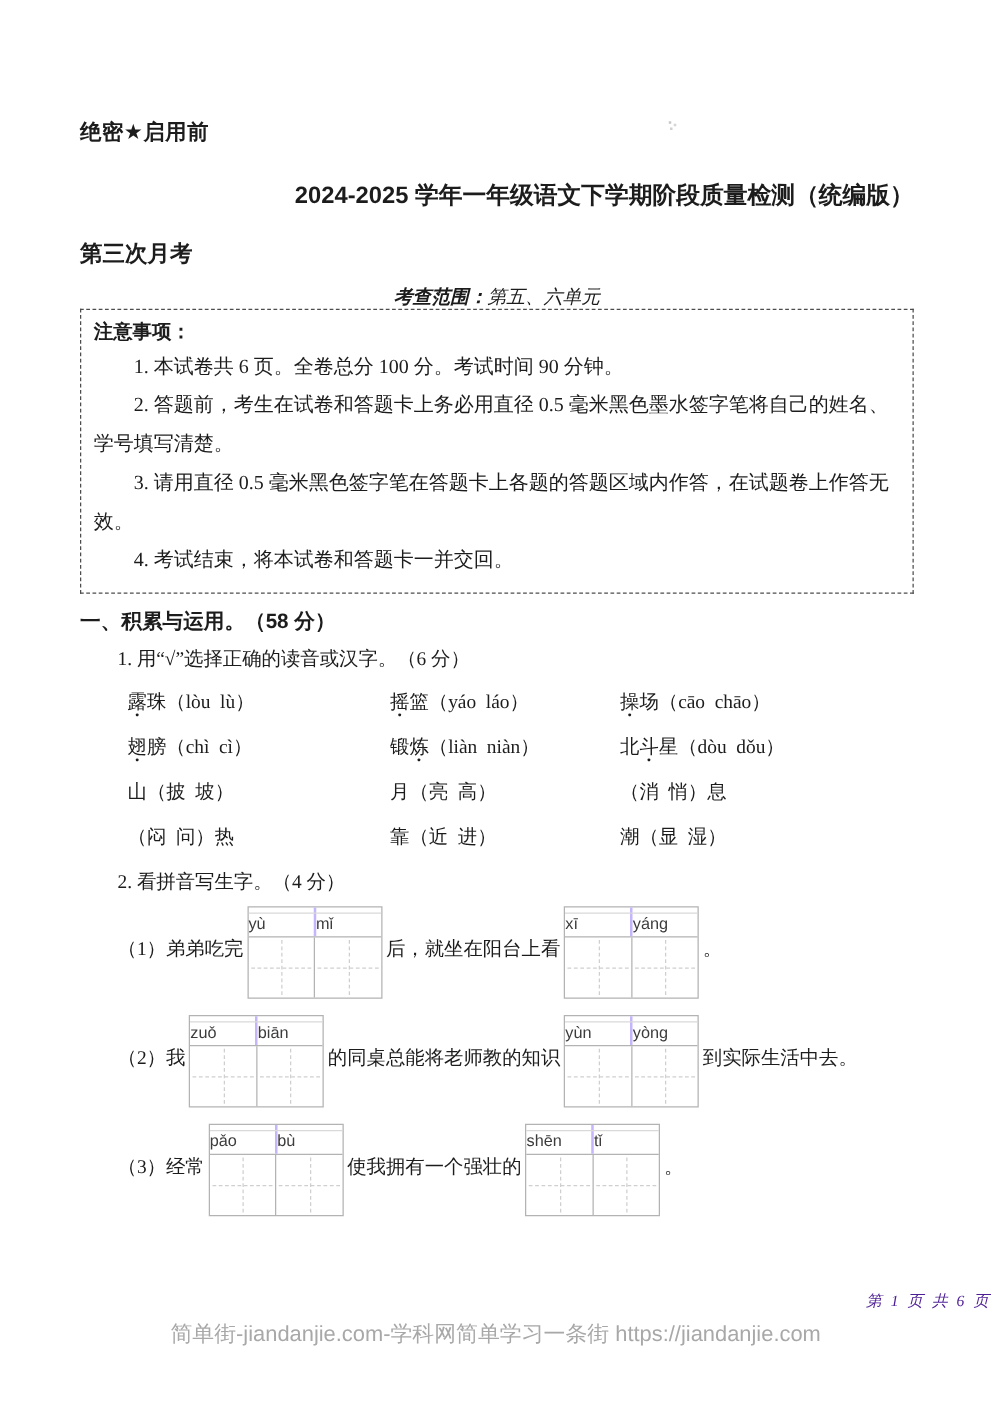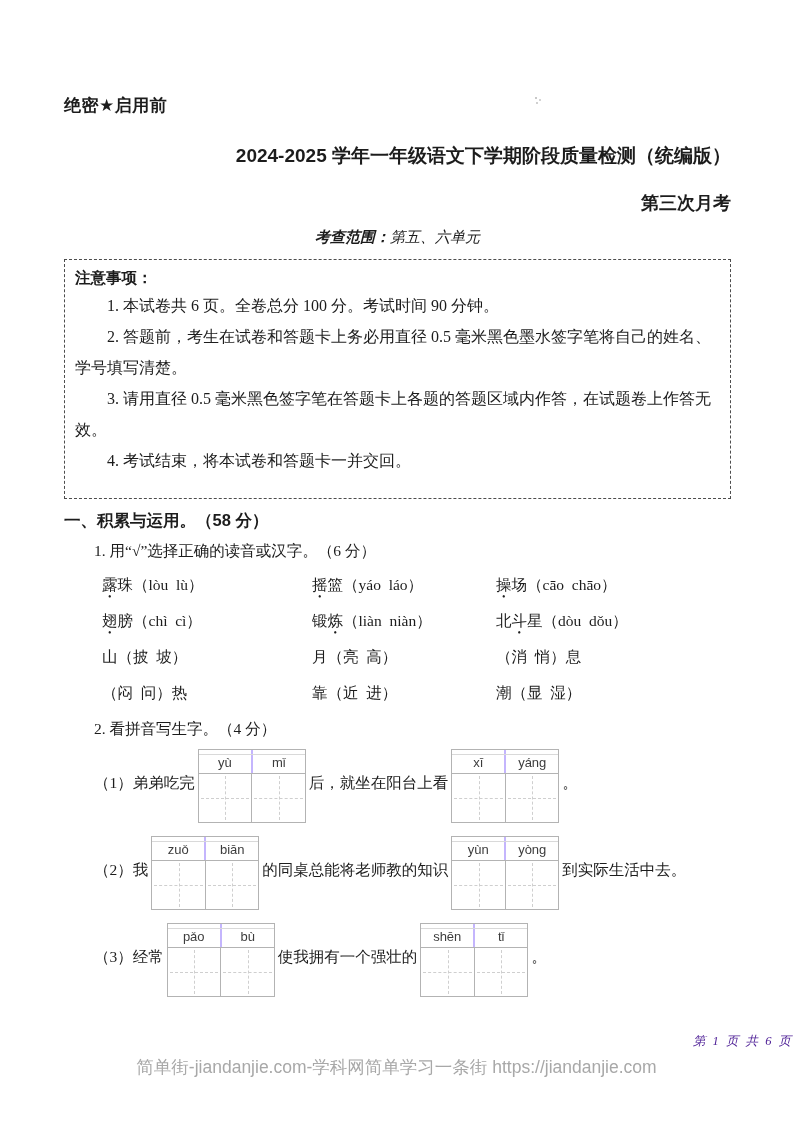--- a/index.html
+++ b/index.html
@@ -17,33 +17,32 @@
   .hei { font-family:"Liberation Sans","DejaVu Sans",sans-serif; }
 
   .security {
     font-weight:bold; font-size:17px; letter-spacing:0.5px;
   }
   .title {
     text-align:right; font-weight:bold; font-size:19px;
     margin-top:26px;
   }
   .subtitle {
-    text-align:right; font-weight:bold; font-size:18px;
+    text-align:left; font-weight:bold; font-size:18px;
     margin-top:22px;
   }
   .scope {
     text-align:center; font-size:15px; margin-top:13px; font-style:italic;
   }
   .scope .lbl { font-weight:bold; }
   .scope .val { font-weight:normal; }
 
   .notice {
     border:1px dashed #4d4d4d;
-    margin-top:12px;
-    padding:6px 10px 22px 10px;
+    padding:6px 10px 10px 10px;
   }
   .notice-heading {
     font-weight:bold; font-size:15.5px; line-height:24px;
   }
   .notice p {
     margin:0; font-size:16px; line-height:31px; text-indent:2em;
   }
 
   .section-heading {
     font-weight:bold; font-size:16.5px; margin-top:11px;
@@ -80,21 +79,21 @@
   }
   .prow {
     display:flex; height:23px; border-bottom:1px solid #b3b3b3;
     position:relative;
   }
   .prow::before {
     content:""; position:absolute; left:0; right:0; top:4px;
     border-top:1px solid #d9d9d9;
   }
   .psyl {
-    flex:1; text-align:center; font-size:13px; color:#3c3c3c;
+    flex:1; text-align:left; font-size:13px; color:#3c3c3c;
     line-height:25px; font-family:"Liberation Sans","DejaVu Sans",sans-serif;
   }
   .psyl + .psyl { border-left:2px solid #c4b5fd; }
   .crow { display:flex; height:48px; }
   .ccell { flex:1; position:relative; }
   .ccell + .ccell { border-left:1px solid #b3b3b3; }
   .ccell::before {
     content:""; position:absolute; left:50%; top:2px; bottom:2px;
     border-left:1px dashed #cfcfcf;
   }

